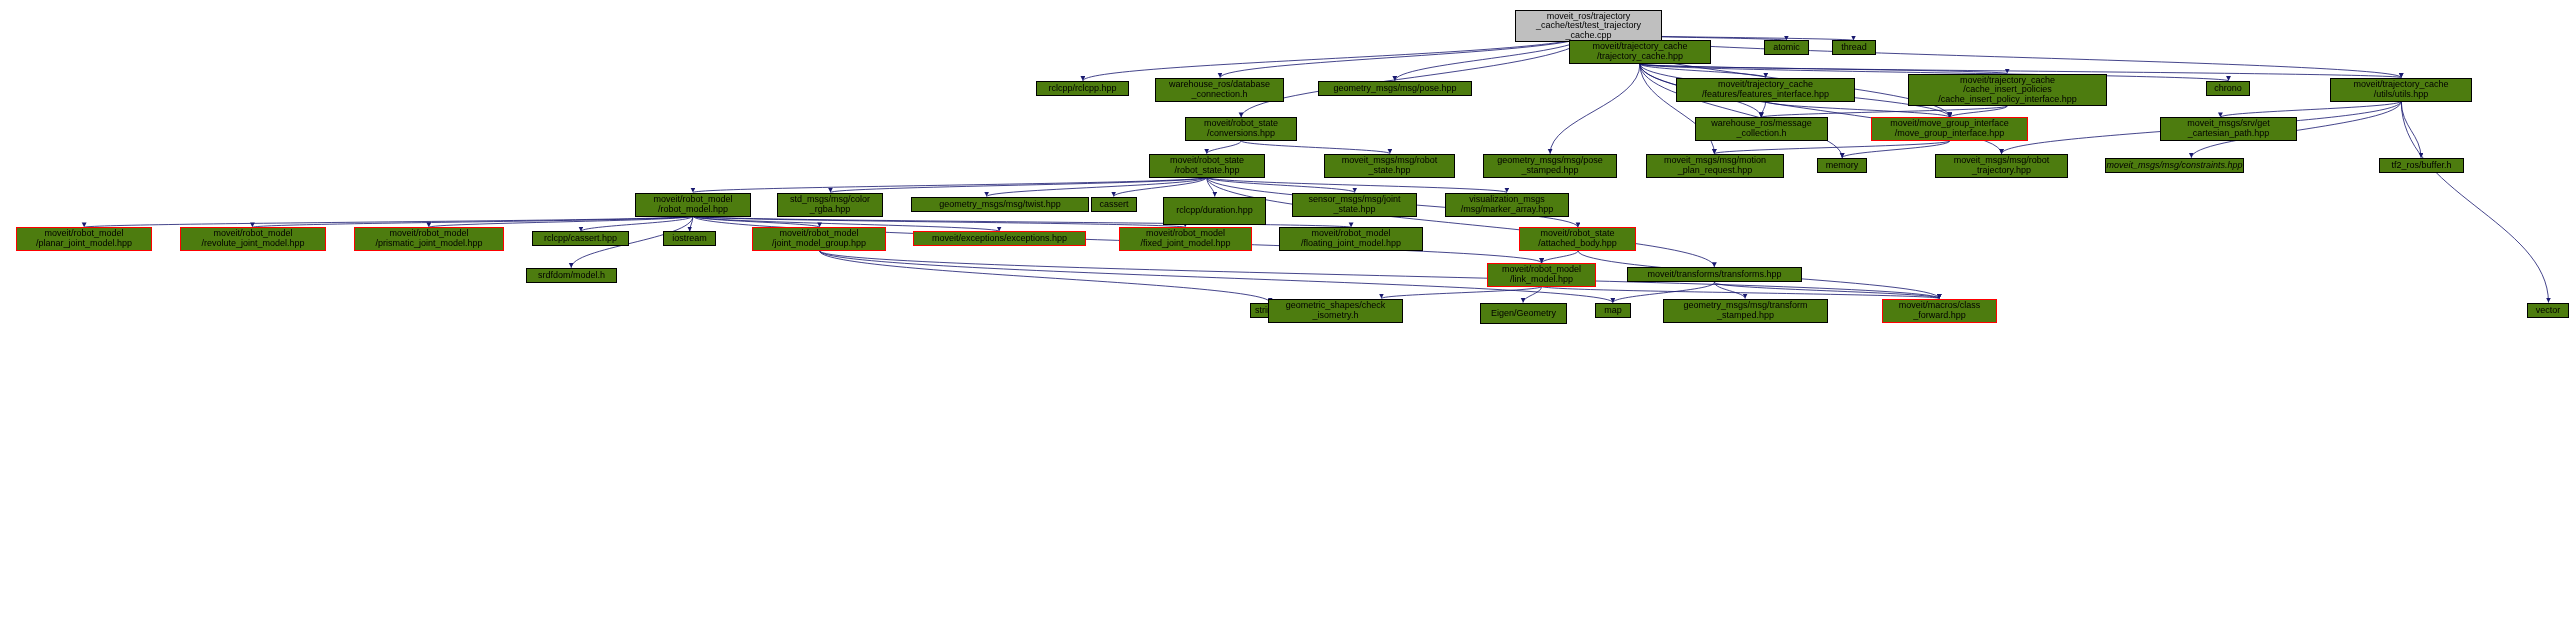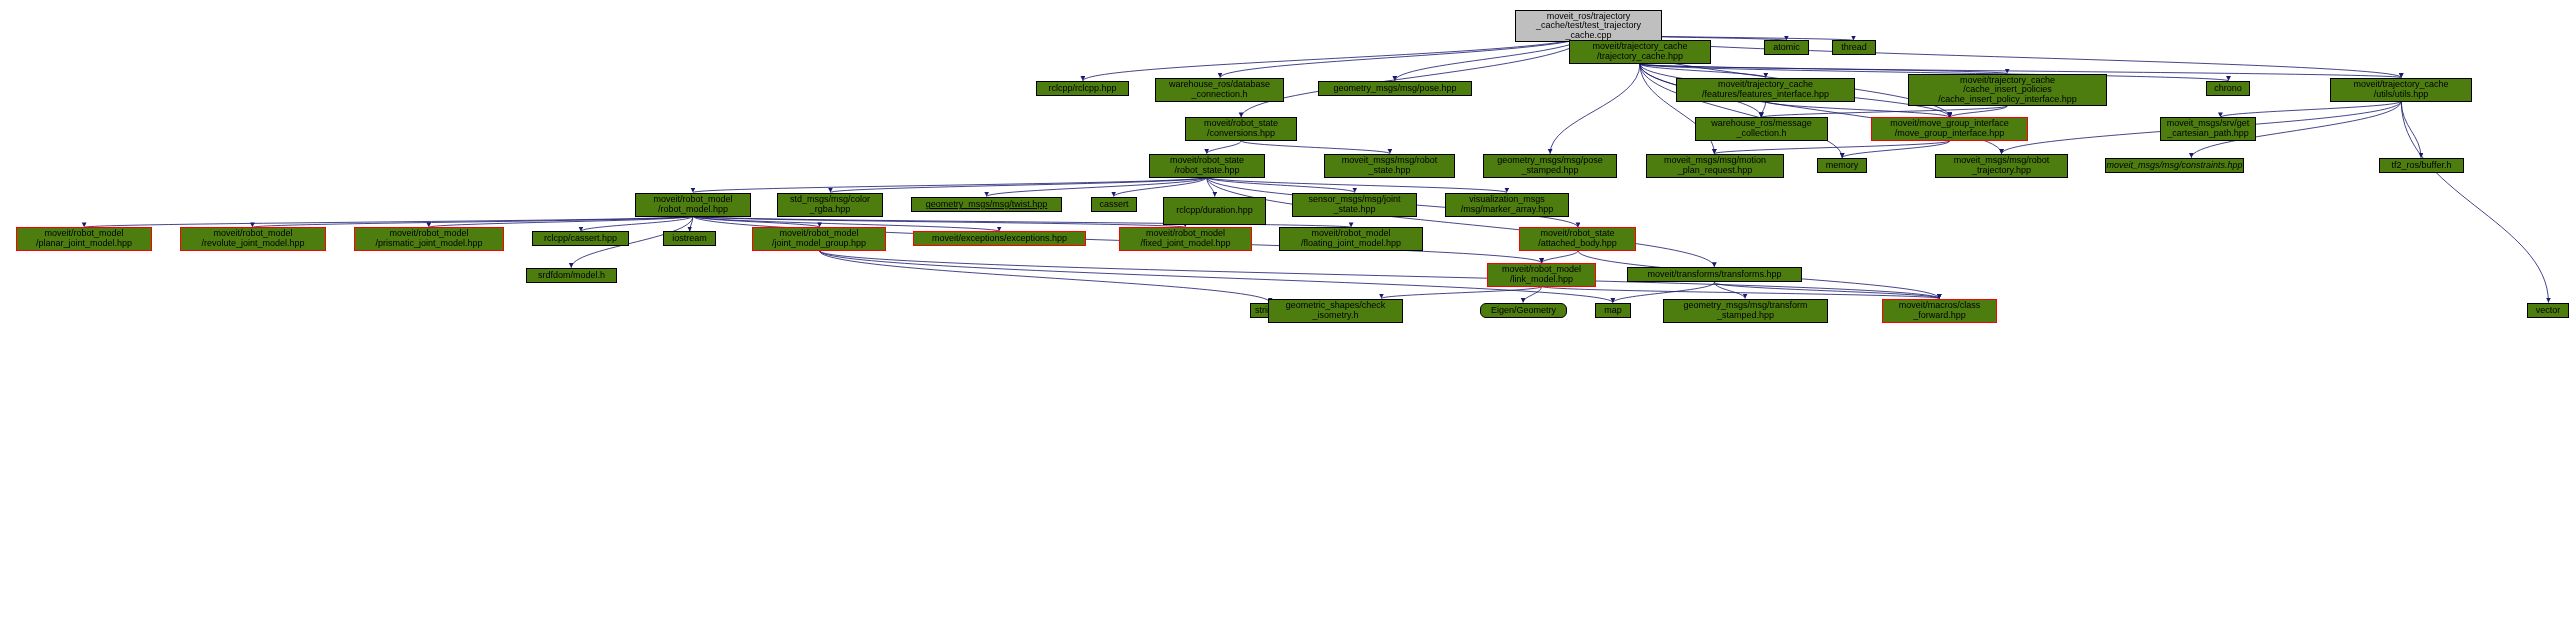--- a/index.html
+++ b/index.html
@@ -108,40 +108,40 @@
 /cache_insert_policy_interface.hpp</div>
     <div class="node" style="left: 2206px; top: 81px; width: 44px; height: 15.4px;">chrono</div>
     <div class="node" style="left: 2330px; top: 78px; width: 142px; height: 23.5px;">moveit/trajectory_cache
 /utils/utils.hpp</div>
     <div class="node" style="left: 1185px; top: 117px; width: 112px; height: 23.5px;">moveit/robot_state
 /conversions.hpp</div>
     <div class="node" style="left: 1695px; top: 117px; width: 133px; height: 23.5px;">warehouse_ros/message
 _collection.h</div>
     <div class="node red" style="left: 1871px; top: 117px; width: 157px; height: 23.5px;">moveit/move_group_interface
 /move_group_interface.hpp</div>
-    <div class="node" style="left: 2160px; top: 117px; width: 96px; height: 23.5px;">moveit_msgs/srv/get
+    <div class="node" style="left: 2160px; top: 117px; width: 137px; height: 23.5px;">moveit_msgs/srv/get
 _cartesian_path.hpp</div>
     <div class="node" style="left: 1149px; top: 154px; width: 116px; height: 23.5px;">moveit/robot_state
 /robot_state.hpp</div>
     <div class="node" style="left: 1324px; top: 154px; width: 131px; height: 23.5px;">moveit_msgs/msg/robot
 _state.hpp</div>
     <div class="node" style="left: 1483px; top: 154px; width: 134px; height: 23.5px;">geometry_msgs/msg/pose
 _stamped.hpp</div>
     <div class="node" style="left: 1646px; top: 154px; width: 138px; height: 23.5px;">moveit_msgs/msg/motion
 _plan_request.hpp</div>
     <div class="node" style="left: 1817px; top: 158px; width: 50px; height: 15.4px;">memory</div>
     <div class="node" style="left: 1935px; top: 154px; width: 133px; height: 23.5px;">moveit_msgs/msg/robot
 _trajectory.hpp</div>
     <div class="node" style="left: 2105px; top: 158px; width: 139px; height: 15.4px; font-style: italic;">moveit_msgs/msg/constraints.hpp</div>
     <div class="node" style="left: 2379px; top: 158px; width: 85px; height: 15.4px;">tf2_ros/buffer.h</div>
     <div class="node" style="left: 635px; top: 193px; width: 116px; height: 23.5px;">moveit/robot_model
 /robot_model.hpp</div>
     <div class="node" style="left: 777px; top: 193px; width: 106px; height: 23.5px;">std_msgs/msg/color
 _rgba.hpp</div>
-    <div class="node" style="left: 911px; top: 197px; width: 151px; height: 15.4px; text-decoration: underline;">geometry_msgs/msg/twist.hpp</div>
+    <div class="node" style="left: 911px; top: 197px; width: 178px; height: 15.4px;">geometry_msgs/msg/twist.hpp</div>
     <div class="node" style="left: 1091px; top: 197px; width: 46px; height: 15.4px;">cassert</div>
     <div class="node" style="left: 1163px; top: 197px; width: 103px; height: 28px;">rclcpp/duration.hpp</div>
     <div class="node" style="left: 1292px; top: 193px; width: 125px; height: 23.5px;">sensor_msgs/msg/joint
 _state.hpp</div>
     <div class="node" style="left: 1445px; top: 193px; width: 124px; height: 23.5px;">visualization_msgs
 /msg/marker_array.hpp</div>
     <div class="node red" style="left: 16px; top: 227px; width: 136px; height: 23.5px;">moveit/robot_model
 /planar_joint_model.hpp</div>
     <div class="node red" style="left: 180px; top: 227px; width: 146px; height: 23.5px;">moveit/robot_model
 /revolute_joint_model.hpp</div>
@@ -158,21 +158,21 @@
 /floating_joint_model.hpp</div>
     <div class="node red" style="left: 1519px; top: 227px; width: 117px; height: 23.5px;">moveit/robot_state
 /attached_body.hpp</div>
     <div class="node" style="left: 526px; top: 268px; width: 91px; height: 15.4px;">srdfdom/model.h</div>
     <div class="node red" style="left: 1487px; top: 263px; width: 109px; height: 23.5px;">moveit/robot_model
 /link_model.hpp</div>
     <div class="node" style="left: 1627px; top: 267px; width: 175px; height: 15.4px;">moveit/transforms/transforms.hpp</div>
     <div class="node" style="left: 1250px; top: 303px; width: 32px; height: 15.4px;">string</div>
     <div class="node" style="left: 1268px; top: 299px; width: 135px; height: 23.5px;">geometric_shapes/check
 _isometry.h</div>
-    <div class="node" style="left: 1480px; top: 303px; width: 87px; height: 15px; border-radius: 6px;">Eigen/Geometry</div>
+    <div class="node" style="left: 1480px; top: 303px; width: 87px; height: 21px;">Eigen/Geometry</div>
     <div class="node" style="left: 1595px; top: 303px; width: 36px; height: 15.4px;">map</div>
     <div class="node" style="left: 1663px; top: 299px; width: 165px; height: 23.5px;">geometry_msgs/msg/transform
 _stamped.hpp</div>
     <div class="node red" style="left: 1882px; top: 299px; width: 115px; height: 23.5px;">moveit/macros/class
 _forward.hpp</div>
     <div class="node" style="left: 2527px; top: 303px; width: 42px; height: 15.4px;">vector</div>
   </div>
 
 
 </body></html>

